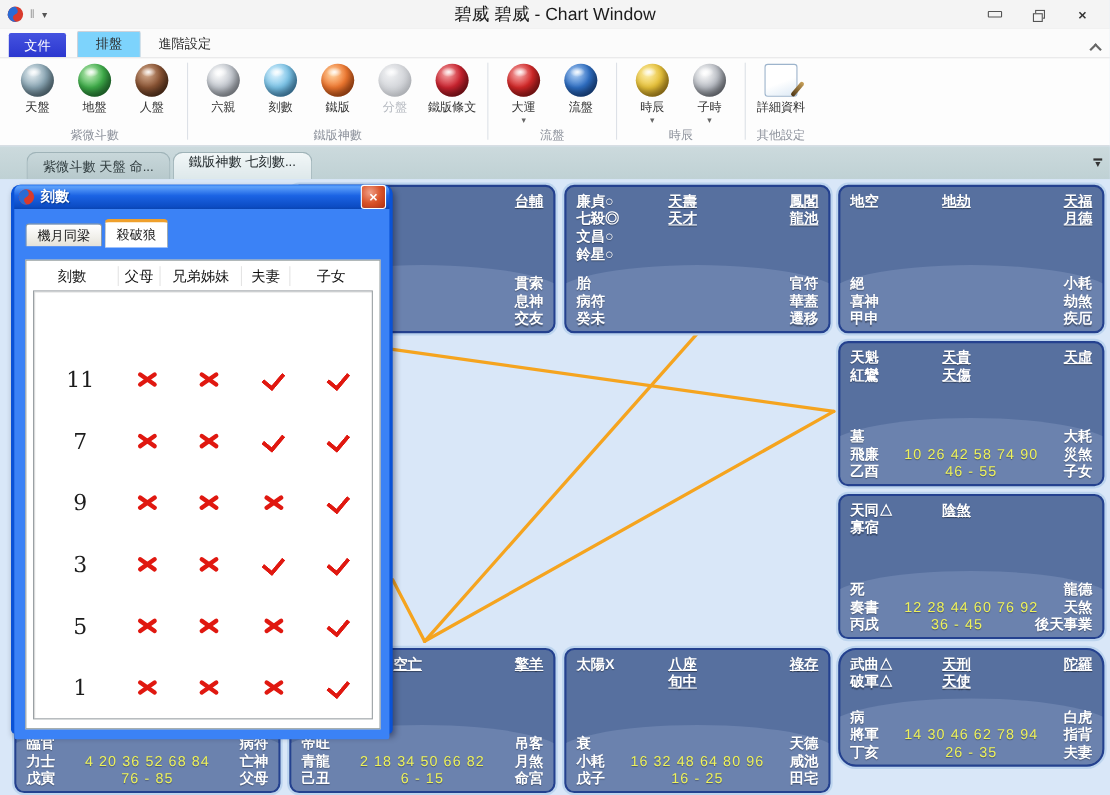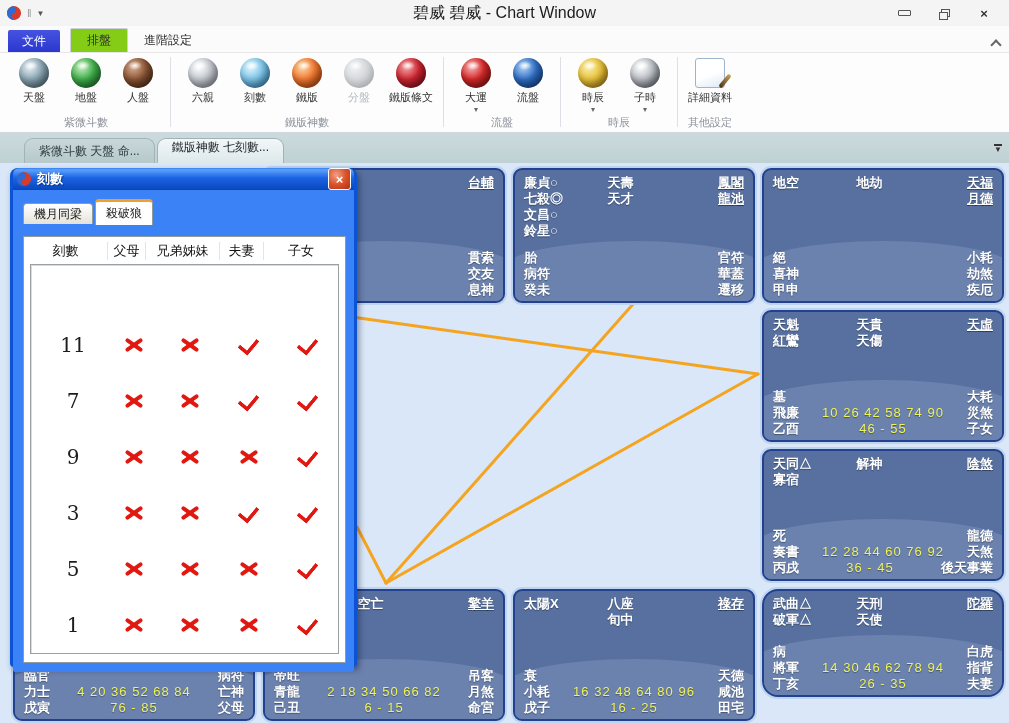--- a/index.html
+++ b/index.html
@@ -18,21 +18,21 @@
   .ic-min{width:11px;height:4px;border:1px solid #555;border-radius:1px;}
   .ic-restore{position:relative;width:10px;height:9px;}
   .ic-restore::before{content:'';position:absolute;left:2px;top:0;width:7px;height:6px;border:1px solid #555;background:#f4f4f4;}
   .ic-restore::after{content:'';position:absolute;left:0;top:3px;width:7px;height:6px;border:1px solid #555;background:#f4f4f4;}
   .ic-close{font-size:13px;font-weight:bold;color:#333;line-height:1;}
   
   .ribtabs{position:absolute;left:0;top:26px;width:100%;height:26px;background:#fbfbfb;display:flex;align-items:flex-end;}
   .filetab{margin:0 10px 0 8px;height:22px;padding:0 14px;display:flex;align-items:center;
            background:linear-gradient(180deg,#4553e0,#2b37cf);color:#fff;font-size:12px;border-radius:2px 2px 0 0;}
   .ribtab{height:23px;padding:0 16px;display:flex;align-items:center;font-size:12px;color:#2a2a2a;}
-  .ribtab.active{background:#84cc16;border:1px solid #cdd2da;border-bottom:none;border-radius:2px 2px 0 0;}
+  .ribtab.active{background:#7dd3fc;border:1px solid #cdd2da;border-bottom:none;border-radius:2px 2px 0 0;}
   .rib-chevron{margin-left:auto;margin-right:8px;margin-bottom:6px;width:10px;height:6px;position:relative;}
   .rib-chevron::before{content:'';position:absolute;left:1px;top:1px;width:6px;height:6px;border:1px solid #666;border-width:2px 0 0 2px;transform:rotate(45deg);}
   
   .ribbon{position:absolute;left:0;top:52px;width:100%;height:81px;background:#fdfdfd;
           border-top:1px solid #e7e7e7;border-bottom:1px solid #cfd6de;display:flex;align-items:flex-start;padding-left:4px;box-sizing:border-box;}
   .rgroup{display:flex;flex-direction:column;align-items:center;padding:3px 6px 1px;}
   .rbtns{display:flex;gap:4px;flex:1;}
   .rbtn{width:48px;display:flex;flex-direction:column;align-items:center;padding-top:2px;border-radius:3px;}
   .rlabel{font-size:11px;color:#333;margin-top:2px;white-space:nowrap;}
   .rbtn.disabled .rlabel{color:#b4b8bf;}
@@ -68,21 +68,21 @@
   .doctab .closex{font-size:13px;color:#3a4649;line-height:1;}
   .pin-icon{margin-left:auto;margin-right:7px;margin-bottom:8px;font-size:8px;color:#333;border-top:2px solid #333;line-height:1.1;}
   
   .chart{position:absolute;left:0;top:163px;width:1009px;height:560px;background:#d9e7f8;}
   .cell{position:absolute;width:242px;border:2px solid #24418f;border-radius:9px;
         box-shadow:0 0 0 2px #bcd4ee;background:#57709f;overflow:hidden;box-sizing:border-box;}
   .cell::before{content:'';position:absolute;left:-12px;right:-12px;bottom:0;height:60px;
                 background:#6b82ae;border-radius:50% 50% 0 0/28px;}
   .c-top{position:absolute;left:9px;right:9px;top:5px;display:flex;}
   .c-tl{width:38%;}
-  .c-tm{flex:1;}
+  .c-tm{flex:1;text-decoration:underline;}
   .c-tr{text-align:right;text-decoration:underline;}
   .c-top div{color:#fff;font-size:13px;font-weight:600;line-height:16px;white-space:nowrap;text-shadow:0 1px 1px rgba(0,0,0,.35);}
   .c-bot{position:absolute;left:9px;right:9px;bottom:3px;}
   .c-line{display:flex;justify-content:space-between;align-items:baseline;height:16px;}
   .c-line span{color:#fff;font-size:13px;font-weight:600;line-height:16px;white-space:nowrap;text-shadow:0 1px 1px rgba(0,0,0,.35);}
   .c-line .ynum{color:#eef25c;font-weight:400;letter-spacing:1px;}
   .aspects{position:absolute;left:0;top:0;width:1009px;height:560px;pointer-events:none;}
   
   .dialog{position:absolute;left:10px;top:168px;width:347px;height:499px;z-index:10;
           background:#0a52d6;border-radius:8px 8px 4px 4px;box-shadow:2px 3px 6px rgba(0,0,30,.4);
@@ -271,26 +271,26 @@
       </div>
       <div class="c-bot">
         <div class="c-line">
           <span></span>
           <span class="ynum"></span>
           <span>貫索</span>
         </div>
         <div class="c-line">
           <span></span>
           <span class="ynum"></span>
+          <span>息神</span>
+        </div>
+        <div class="c-line">
+          <span></span>
+          <span class="ynum"></span>
           <span>交友</span>
-        </div>
-        <div class="c-line">
-          <span></span>
-          <span class="ynum"></span>
-          <span>息神</span>
         </div>
       </div>
     </div>
     <div class="cell" style="left: 513px; top: 5px; height: 135px;">
       <div class="c-top">
         <div class="c-tl">
           <div>廉貞○</div>
           <div>七殺◎</div>
           <div>文昌○</div>
           <div>鈴星○</div>
@@ -383,23 +383,20 @@
           <span class="ynum">46 - 55</span>
           <span>子女</span>
         </div>
       </div>
     </div>
     <div class="cell" style="left: 762px; top: 286px; height: 132px;">
       <div class="c-top">
         <div class="c-tl">
           <div>天同△</div>
           <div>寡宿</div>
-        </div>
-        <div class="c-tm">
-          <div>解神</div>
         </div>
         <div class="c-tr">
           <div>陰煞</div>
         </div>
       </div>
       <div class="c-bot">
         <div class="c-line">
           <span>死</span>
           <span class="ynum"></span>
           <span>龍德</span>

